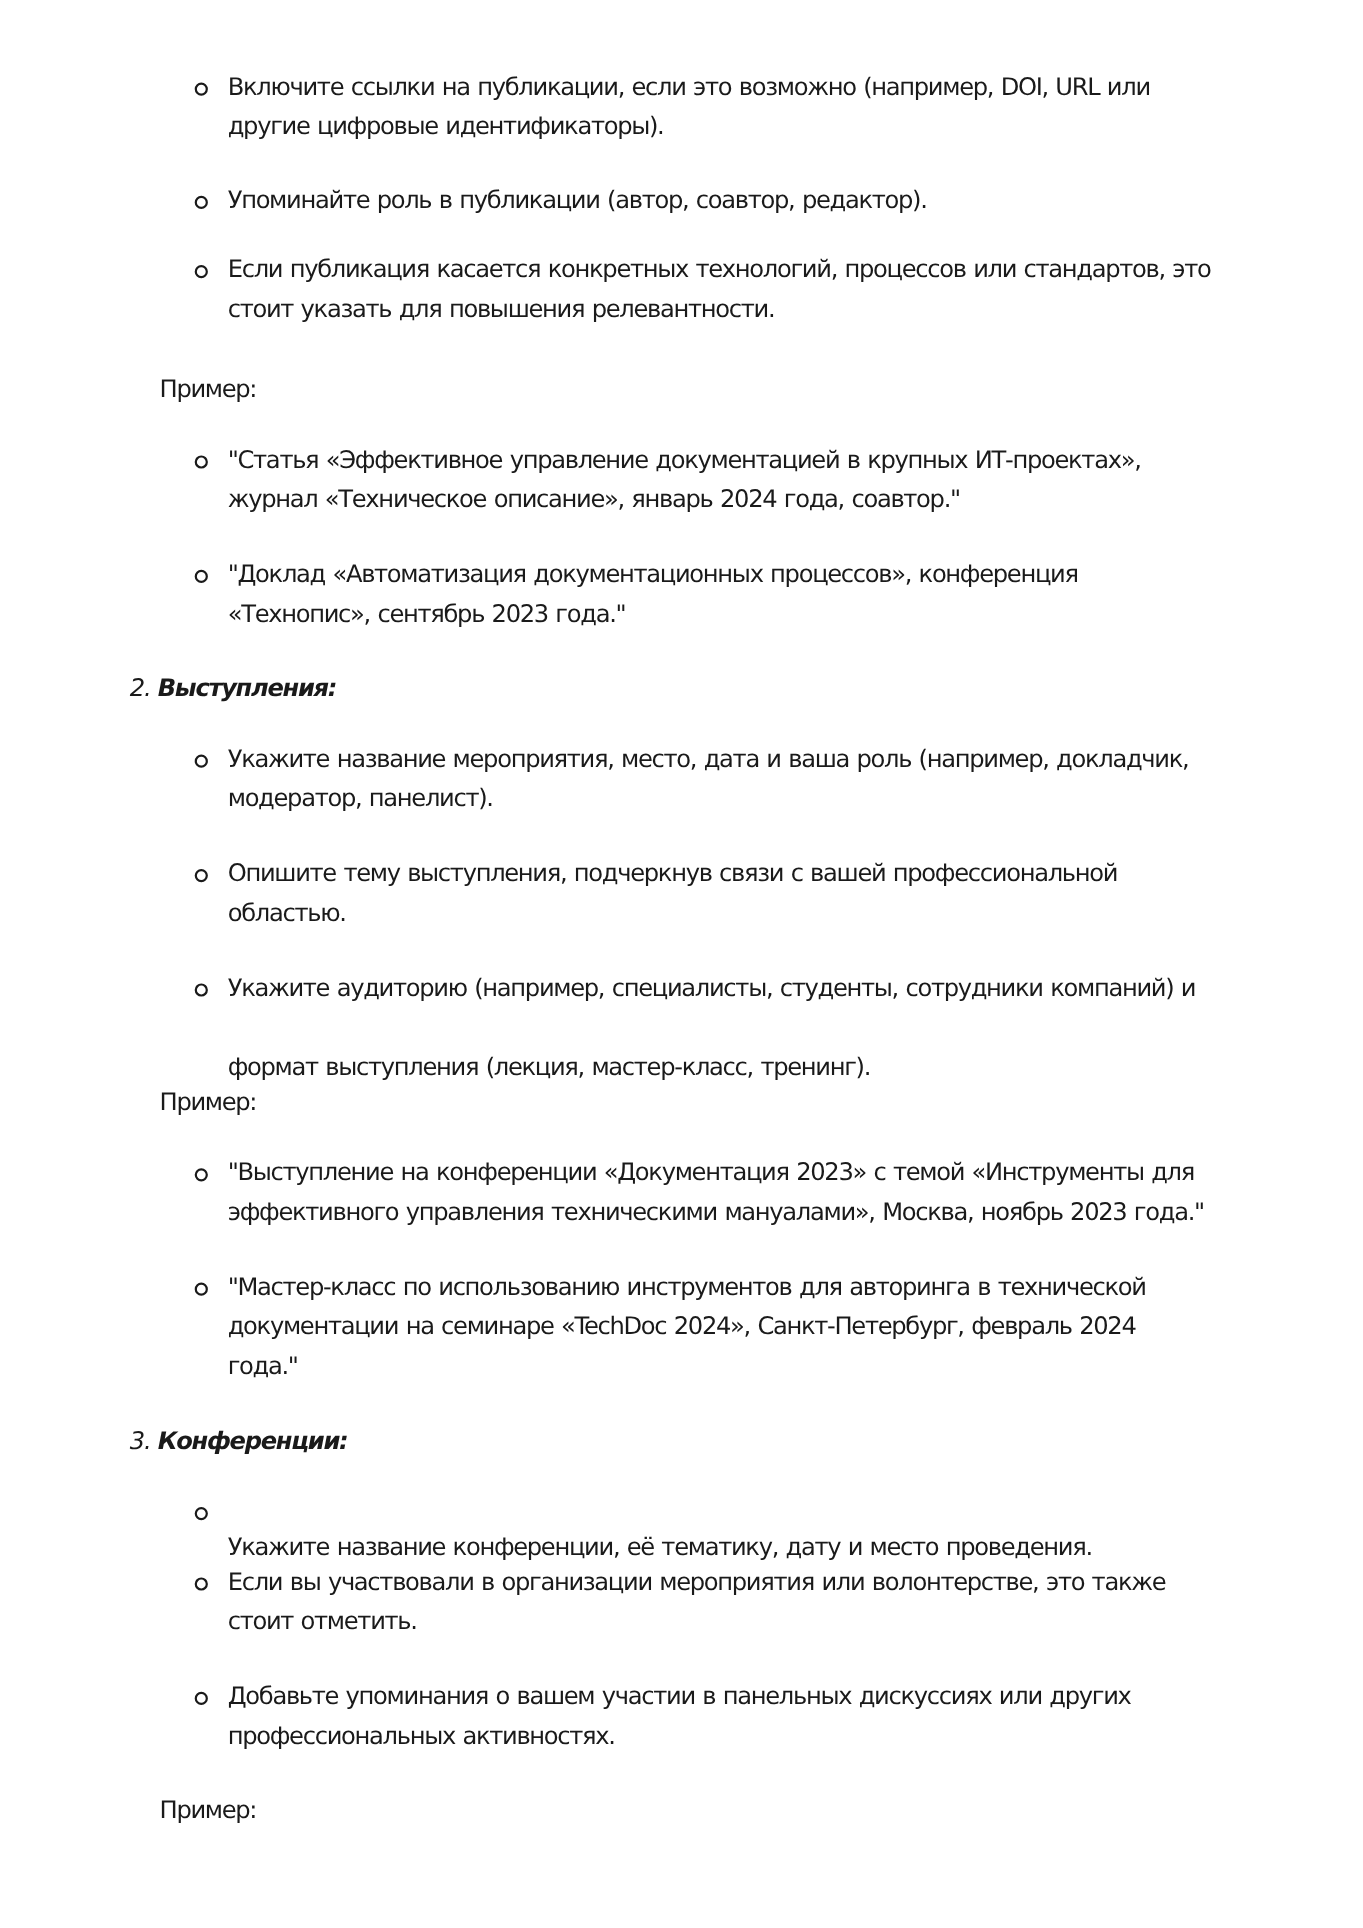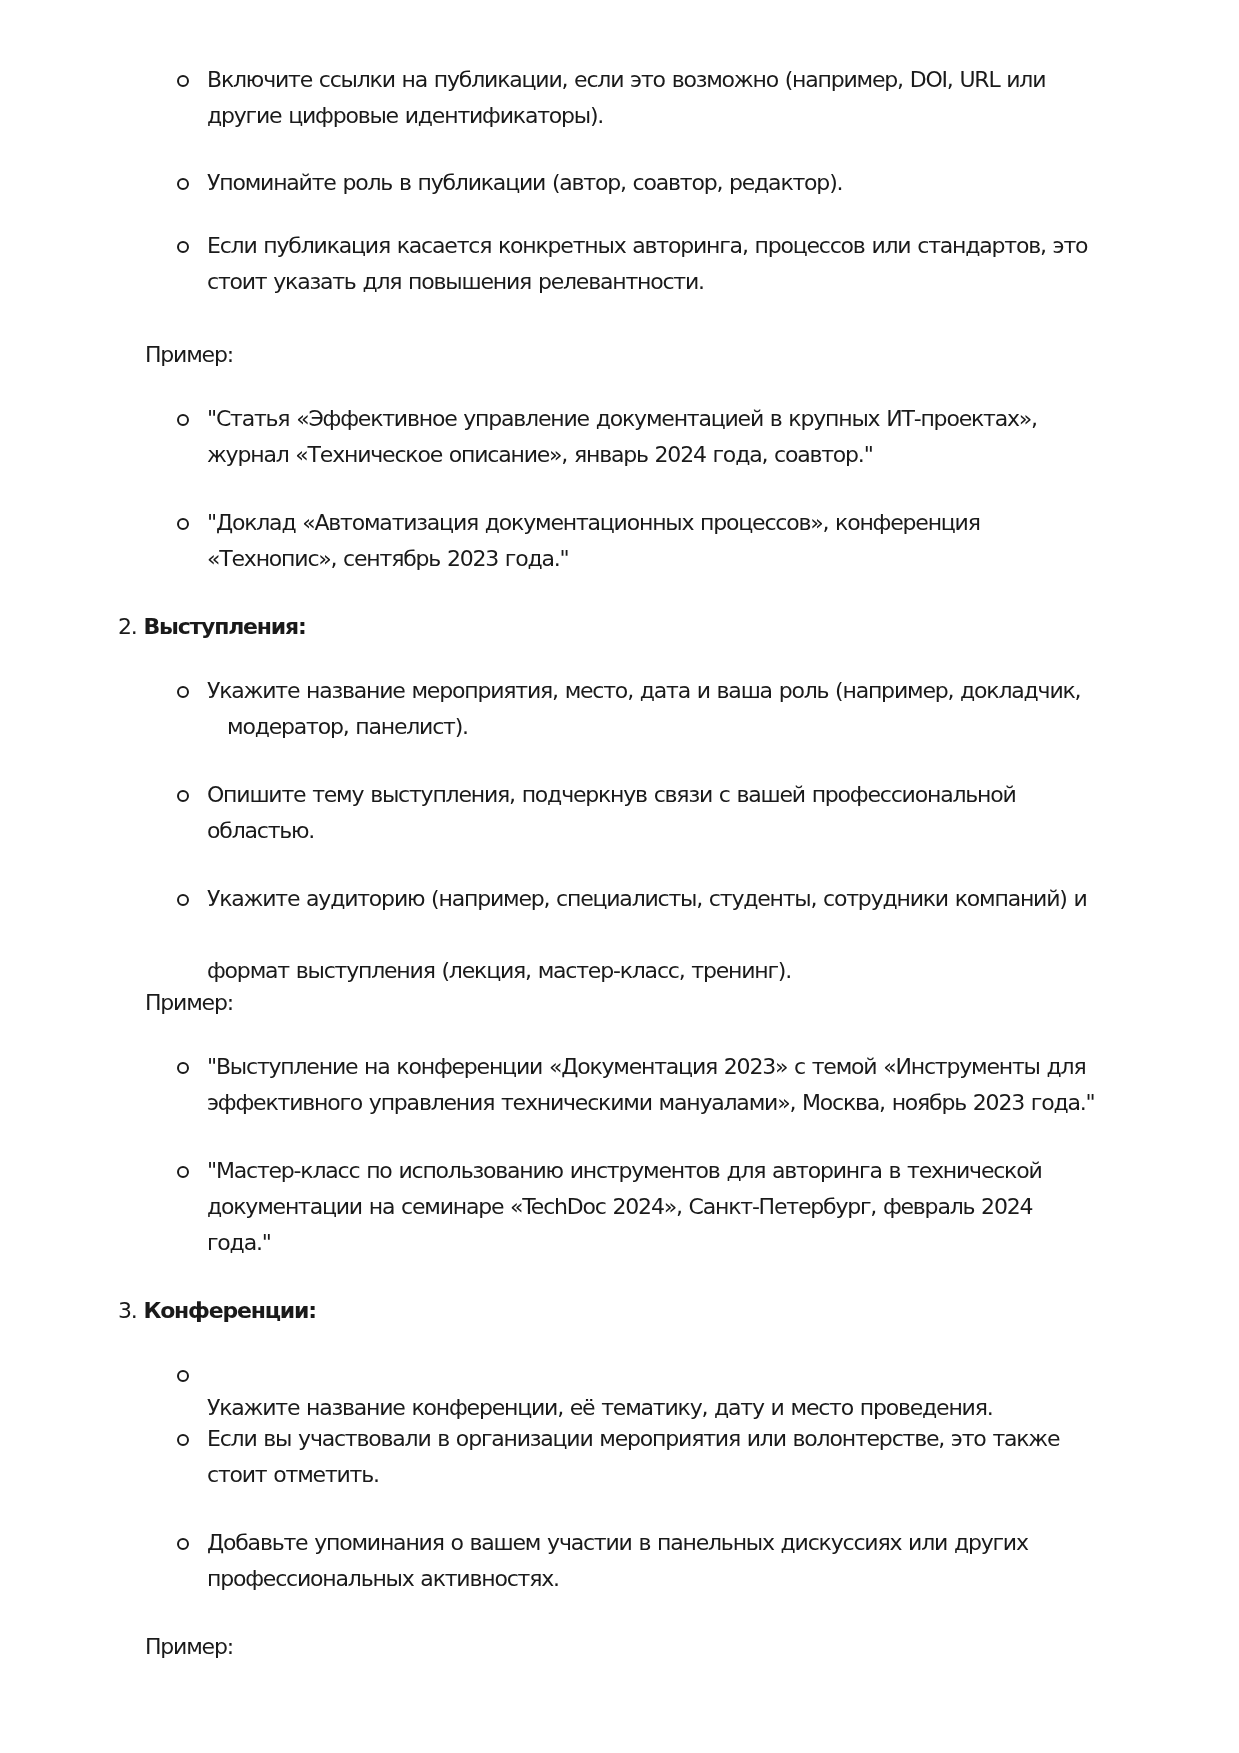--- a/index.html
+++ b/index.html
@@ -11,38 +11,38 @@
     letter-spacing: -1.2px;
     word-spacing: 1px;
   }
   .page { position: relative; width: 1227px; height: 1753px; }
   .line { position: absolute; white-space: nowrap; line-height: 36px; }
   .bullet-dot {
     position: absolute; width: 8px; height: 8px;
     border: 2px solid #1a1a1a; border-radius: 50%; box-sizing: content-box;
   }
   .para-label { position: absolute; left: 145px; line-height: 36px; }
-  .num { position: absolute; left: 118px; line-height: 36px; }
+  .num { position: absolute; left: 118px; line-height: 36px; font-style: italic; }
   .num b { font-weight: bold; }
 </style>
 </head>
 <body>
 
 <div class="page">
 
   <div>
     <span class="bullet-dot" style="left:177px; top:75px;"></span>
     <div class="line" style="left:207px; top:62px;">Включите ссылки на публикации, если это возможно (например, DOI, URL или</div>
     <div class="line" style="left:207px; top:98px;">другие цифровые идентификаторы).</div>
 
     <span class="bullet-dot" style="left:177px; top:178px;"></span>
     <div class="line" style="left:207px; top:165px;">Упоминайте роль в публикации (автор, соавтор, редактор).</div>
 
     <span class="bullet-dot" style="left:177px; top:241px;"></span>
-    <div class="line" style="left:207px; top:228px;">Если публикация касается конкретных авторинга, процессов или стандартов, это</div>
+    <div class="line" style="left:207px; top:228px;">Если публикация касается конкретных технологий, процессов или стандартов, это</div>
     <div class="line" style="left:207px; top:264px;">стоит указать для повышения релевантности.</div>
   </div>
 
   <div class="para-label" style="top:337px;">Пример:</div>
 
   <div>
     <span class="bullet-dot" style="left:177px; top:414px;"></span>
     <div class="line" style="left:207px; top:401px;">"Статья «Эффективное управление документацией в крупных ИТ-проектах»,</div>
     <div class="line" style="left:207px; top:437px;">журнал «Техническое описание», январь 2024 года, соавтор."</div>
 
@@ -52,21 +52,21 @@
   </div>
 
   <div class="num" style="top:609px;">
     <span>2.</span>
     <b>Выступления:</b>
   </div>
 
   <div>
     <span class="bullet-dot" style="left:177px; top:686px;"></span>
     <div class="line" style="left:207px; top:673px;">Укажите название мероприятия, место, дата и ваша роль (например, докладчик,</div>
-    <div class="line" style="left:207px; top:709px;margin-left:20px;">модератор, панелист).</div>
+    <div class="line" style="left:207px; top:709px;">модератор, панелист).</div>
 
     <span class="bullet-dot" style="left:177px; top:790px;"></span>
     <div class="line" style="left:207px; top:777px;">Опишите тему выступления, подчеркнув связи с вашей профессиональной</div>
     <div class="line" style="left:207px; top:813px;">областью.</div>
 
     <span class="bullet-dot" style="left:177px; top:894px;"></span>
     <div class="line" style="left:207px; top:881px;">Укажите аудиторию (например, специалисты, студенты, сотрудники компаний) и</div>
     <div class="line" style="left:207px; top:917px;margin-top:36px;">формат выступления (лекция, мастер-класс, тренинг).</div>
   </div>
 

